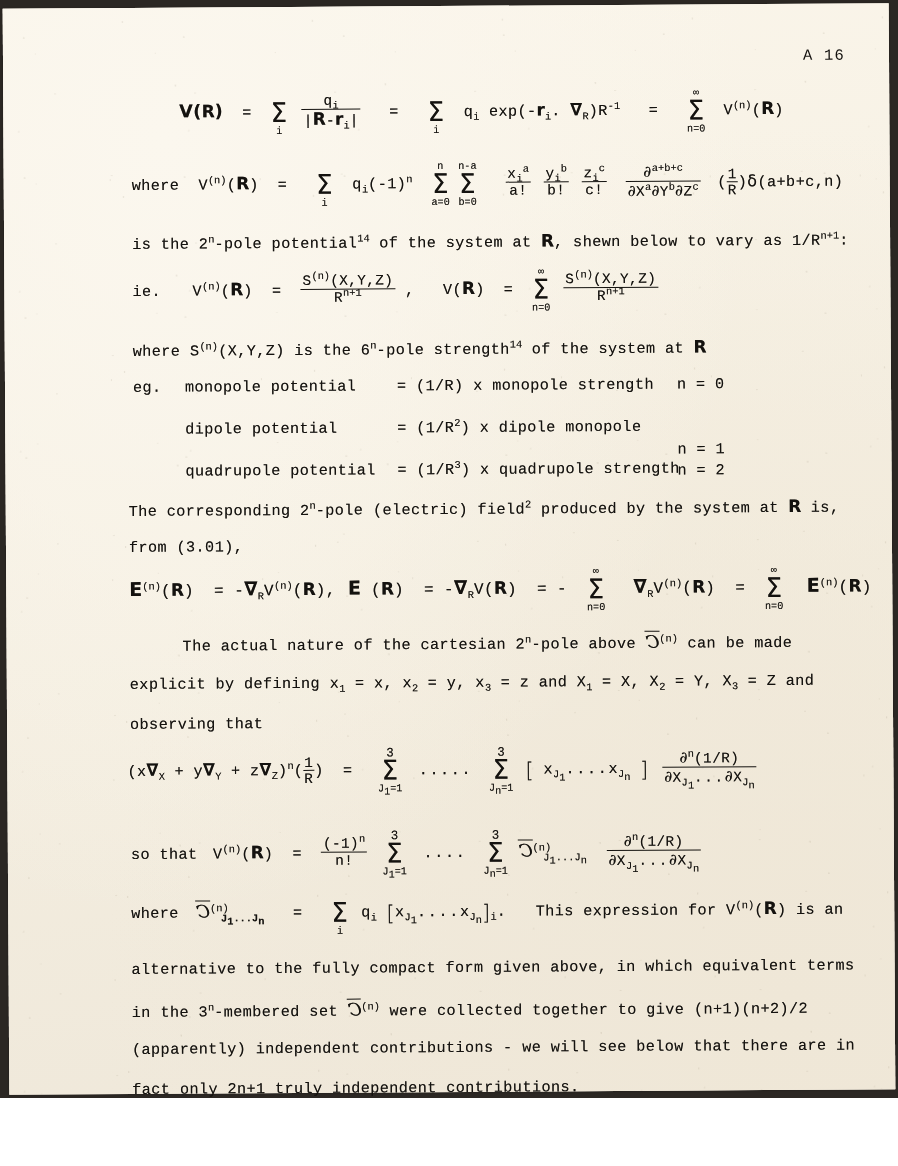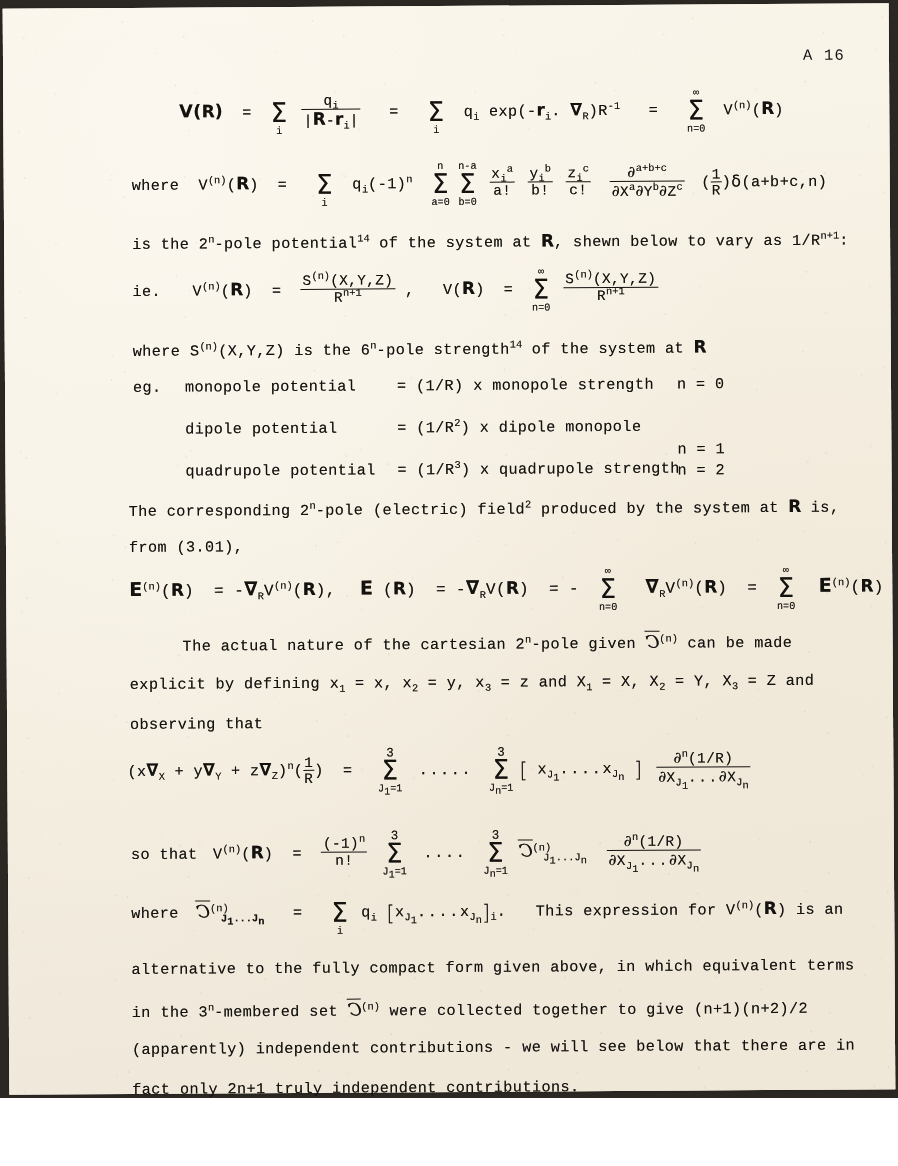--- a/index.html
+++ b/index.html
@@ -224,21 +224,21 @@
     </div>
 
     <div class="ln math" style="left:128px; top:160px;">
       <span>where&nbsp;</span>
       <span>V<sup class="sm">(n)</sup>(<span class="vec">R</span>)</span>
       <span>&nbsp;=&nbsp;&nbsp;</span>
       <span class="bigsum">Σ<span class="lim dn">i</span></span>
       <span>&nbsp;q<sub class="sm">i</sub>(-1)<sup class="sm">n</sup>&nbsp;</span>
       <span class="bigsum">Σ<span class="lim up">n</span><span class="lim dn">a=0</span></span>
       <span class="bigsum">Σ<span class="lim up">n-a</span><span class="lim dn">b=0</span></span>
-      <span class="frac" style="margin-left:4px;">
+      <span class="frac" style="margin-left:20px;">
         <span class="num">x<sub class="sm">i</sub><sup class="sm">a</sup></span>
         <span class="den">a!</span>
       </span>
       <span class="frac" style="margin-left:3px;">
         <span class="num">y<sub class="sm">i</sub><sup class="sm">b</sup></span>
         <span class="den">b!</span>
       </span>
       <span class="frac" style="margin-left:3px;">
         <span class="num">z<sub class="sm">i</sub><sup class="sm">c</sup></span>
         <span class="den">c!</span>
@@ -305,49 +305,49 @@
       <span>The corresponding 2</span><sup class="sm">n</sup><span>-pole (electric) field</span><sup class="sm">2</sup><span> produced by the system at </span><span class="vec">R</span><span> is,</span>
     </div>
 
     <div class="ln" style="left:123px; top:533px;">
       <span>from (3.01),</span>
     </div>
 
     <div class="ln math" style="left:123px; top:572px; font-size:16px;">
       <span class="vec" style="font-size:19px;">E</span><sup class="sm">(n)</sup><span>(<span class="vec">R</span>)</span>
       <span>&nbsp;= -</span><span class="nabla" style="font-size:19px;">∇</span><sub class="sm">R</sub><span>V<sup class="sm">(n)</sup>(<span class="vec">R</span>),</span>
-      <span style="margin-left:14px;"><span class="vec" style="font-size:19px;">E</span>&nbsp;(<span class="vec">R</span>)</span>
+      <span style="margin-left:2px;"><span class="vec" style="font-size:19px;">E</span>&nbsp;(<span class="vec">R</span>)</span>
       <span>&nbsp;= -</span><span class="nabla" style="font-size:19px;">∇</span><sub class="sm">R</sub><span>V(<span class="vec">R</span>)</span>
       <span>&nbsp;= -&nbsp;</span>
       <span class="bigsum">Σ<span class="lim up infty">∞</span><span class="lim dn">n=0</span></span>
       <span style="margin-left:19px;"><span class="nabla" style="font-size:19px;">∇</span><sub class="sm">R</sub>V<sup class="sm">(n)</sup>(<span class="vec">R</span>)</span>
       <span>&nbsp;=&nbsp;</span>
       <span class="bigsum">Σ<span class="lim up infty">∞</span><span class="lim dn">n=0</span></span>
       <span style="margin-left:14px;"><span class="vec" style="font-size:19px;">E</span><sup class="sm">(n)</sup>(<span class="vec">R</span>)</span>
     </div>
 
     <div class="ln" style="left:176px; top:629px;">
-      <span>The actual nature of the cartesian 2</span><sup class="sm">n</sup><span>-pole given </span><span class="cbar"><span class="scriptC">C</span></span><sup class="sm">(n)</sup><span> can be made</span>
+      <span>The actual nature of the cartesian 2</span><sup class="sm">n</sup><span>-pole above </span><span class="cbar"><span class="scriptC">C</span></span><sup class="sm">(n)</sup><span> can be made</span>
     </div>
 
     <div class="ln" style="left:123px; top:670px;">
       <span>explicit by defining x</span><sub class="sm">1</sub><span> = x,  x</span><sub class="sm">2</sub><span> = y,  x</span><sub class="sm">3</sub><span> = z  and  X</span><sub class="sm">1</sub><span> = X,  X</span><sub class="sm">2</sub><span> = Y,  X</span><sub class="sm">3</sub><span> = Z  and</span>
     </div>
 
     <div class="ln" style="left:123px; top:710px;">
       <span>observing that</span>
     </div>
 
     <div class="ln math" style="left:120px; top:746px;">
       <span>(x<span class="nabla">∇</span><sub class="sm">X</sub>&nbsp;+ y<span class="nabla">∇</span><sub class="sm">Y</sub>&nbsp;+ z<span class="nabla">∇</span><sub class="sm">Z</sub>)<sup class="sm">n</sup></span><span>(<span class="ufrac"><span class="t">1</span><span class="b">R</span></span>)</span>
       <span>&nbsp;=&nbsp;&nbsp;</span>
       <span class="bigsum">Σ<span class="lim up" style="font-size:13px;">3</span><span class="lim dn">J<sub class="sm">1</sub>=1</span></span>
       <span class="dots">&nbsp;.....&nbsp;</span>
       <span class="bigsum">Σ<span class="lim up" style="font-size:13px;">3</span><span class="lim dn">J<sub class="sm">n</sub>=1</span></span>
-      <span style=""><span class="bigbrk">[</span>&nbsp;x<sub class="sm">J<sub class="sm">1</sub></sub><span class="dots">....</span>x<sub class="sm">J<sub class="sm">n</sub></sub>&nbsp;<span class="bigbrk">]</span></span>
+      <span style="margin-left:6px;"><span class="bigbrk">[</span>&nbsp;x<sub class="sm">J<sub class="sm">1</sub></sub><span class="dots">....</span>x<sub class="sm">J<sub class="sm">n</sub></sub>&nbsp;<span class="bigbrk">]</span></span>
       <span class="frac" style="margin-left:4px;">
         <span class="num"><span class="partial">∂</span><sup class="sm">n</sup>(1/R)</span>
         <span class="den"><span class="partial">∂</span>X<sub class="sm">J<sub class="sm">1</sub></sub><span class="dots">...</span><span class="partial">∂</span>X<sub class="sm">J<sub class="sm">n</sub></sub></span>
       </span>
     </div>
 
     <div class="ln math" style="left:123px; top:829px;">
       <span>so that</span>
       <span style="margin-left:6px;">V<sup class="sm">(n)</sup>(<span class="vec">R</span>)</span>
       <span>&nbsp;=&nbsp;</span>

